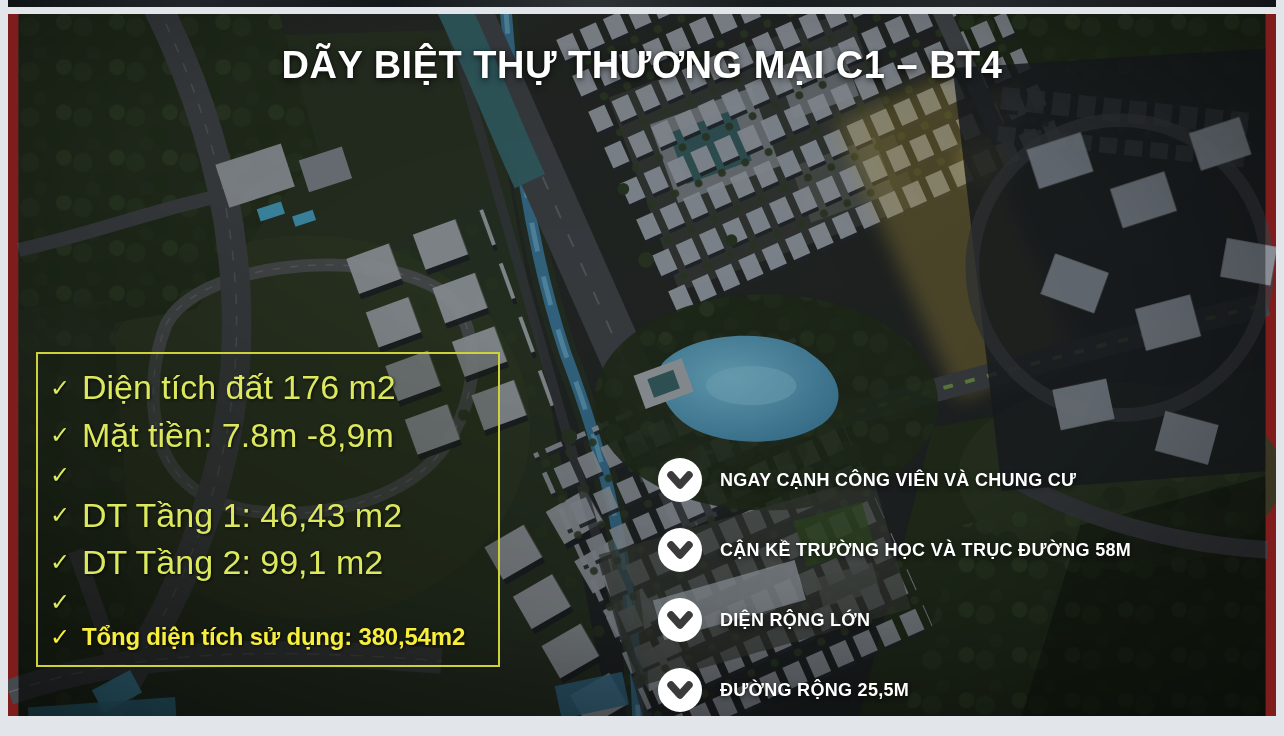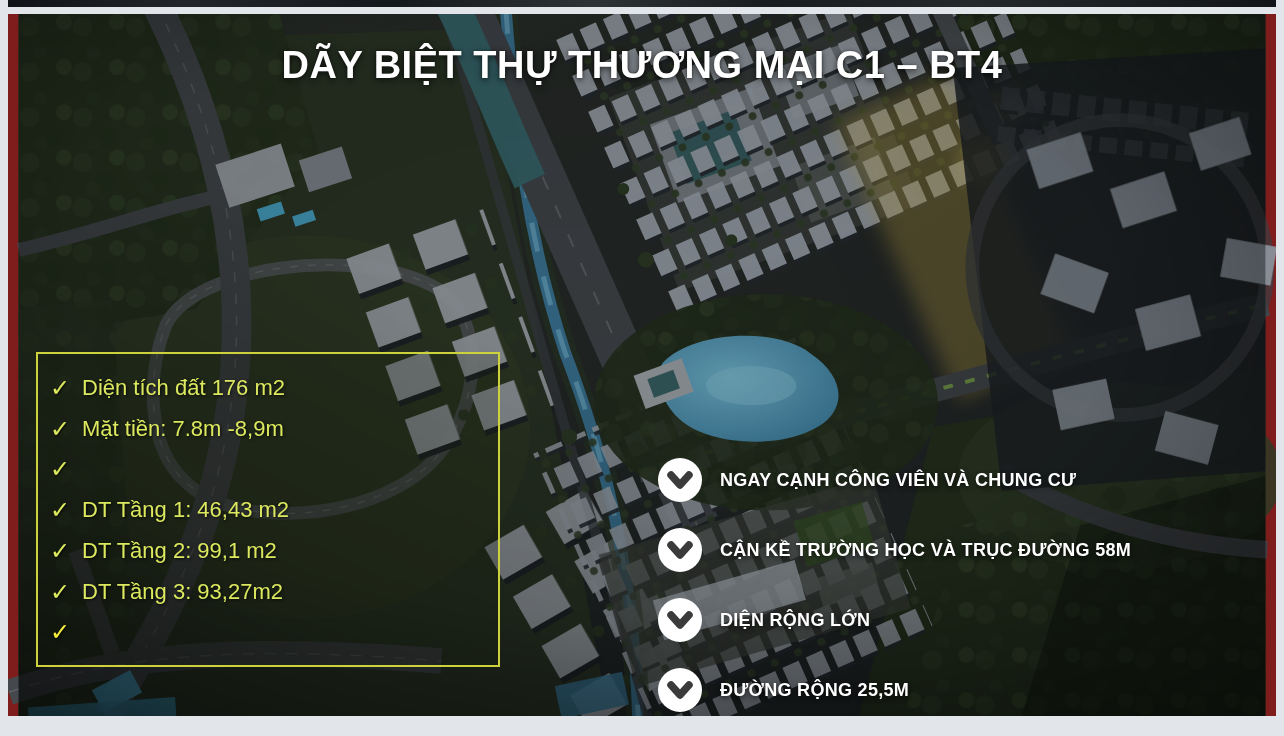--- a/index.html
+++ b/index.html
@@ -10,21 +10,21 @@
   .slide{position:absolute;top:14px;left:8px;width:1268px;height:702px;overflow:hidden;background:#7f1d1d;}
   .bg{position:absolute;inset:0;width:100%;height:100%;display:block;}
   .title{position:absolute;top:30px;left:0;right:0;margin:0;text-align:center;
     color:#ffffff;font-size:38px;font-weight:700;letter-spacing:.5px;
     text-shadow:0 2px 6px rgba(0,0,0,.65), 0 0 2px rgba(0,0,0,.4);}
   .specs{position:absolute;left:28px;top:338px;width:464px;height:315px;box-sizing:border-box;
     border:2px solid #cdd23c;background:rgba(22,28,10,.18);
     display:flex;flex-direction:column;justify-content:space-evenly;padding:6px 4px 6px 12px;}
   .spec-row{display:flex;align-items:center;white-space:nowrap;}
   .tick{flex:0 0 32px;color:#dce95e;font-size:24px;line-height:1;text-shadow:1px 1px 2px rgba(0,0,0,.7);}
-  .spec-text{color:#dce95e;font-size:22px;text-shadow:1px 1px 3px rgba(0,0,0,.75);}
+  .spec-text{color:#dce95e;font-size:34px;text-shadow:1px 1px 3px rgba(0,0,0,.75);}
   .spec-row.highlight .tick{color:#f8ee3c;font-weight:700;}
   .spec-row.highlight .spec-text{color:#f8ee3c;font-weight:700;font-size:24px;letter-spacing:-.2px;}
   .features{position:absolute;left:650px;top:444px;display:flex;flex-direction:column;gap:26px;}
   .feature-row{display:flex;align-items:center;}
   .fcircle{flex:0 0 44px;width:44px;height:44px;}
   .ftext{margin-left:18px;color:#ffffff;font-size:18px;font-weight:700;letter-spacing:.3px;white-space:nowrap;
     text-shadow:0 2px 5px rgba(0,0,0,.7);}
 </style>
 </head>
 <body>
@@ -238,24 +238,24 @@
       <div class="spec-row">
         <span class="tick">✓</span>
         <span class="spec-text">DT Tầng 1: 46,43 m2</span>
       </div>
       <div class="spec-row">
         <span class="tick">✓</span>
         <span class="spec-text">DT Tầng 2: 99,1 m2</span>
       </div>
       <div class="spec-row">
         <span class="tick">✓</span>
-        <span class="spec-text">DT Tầng 3: 93,27m2</span>
       </div>
       <div class="spec-row highlight">
         <span class="tick">✓</span>
+        <span class="spec-text">Tổng diện tích sử dụng: 380,54m2</span>
       </div>
     </div>
 
     <div class="features">
       <div class="feature-row">
         <span class="fcircle">
           <svg viewBox="0 0 44 44" width="44" height="44">
               <circle cx="22" cy="22" r="22" fill="#ffffff"></circle>
               <path d="M13 17 L22 27 L31 17" fill="none" stroke="#3b3b3b" stroke-width="7.5" stroke-linecap="round" stroke-linejoin="round"></path>
             </svg>

